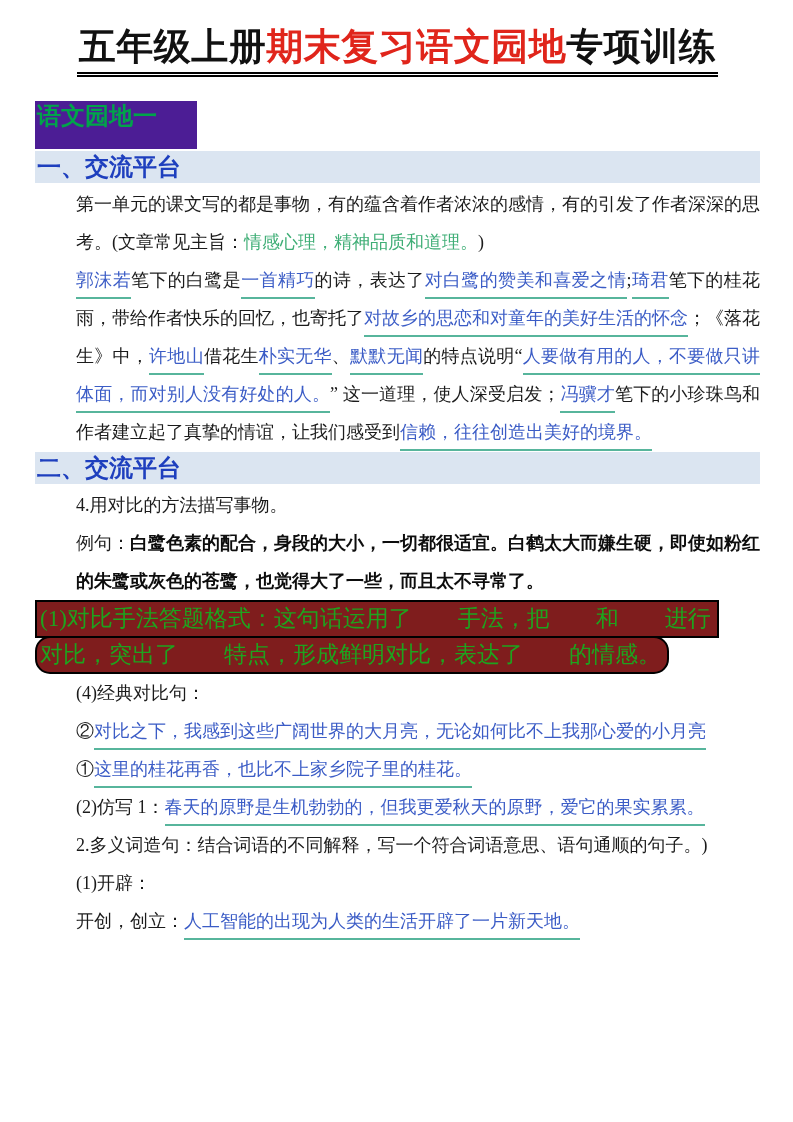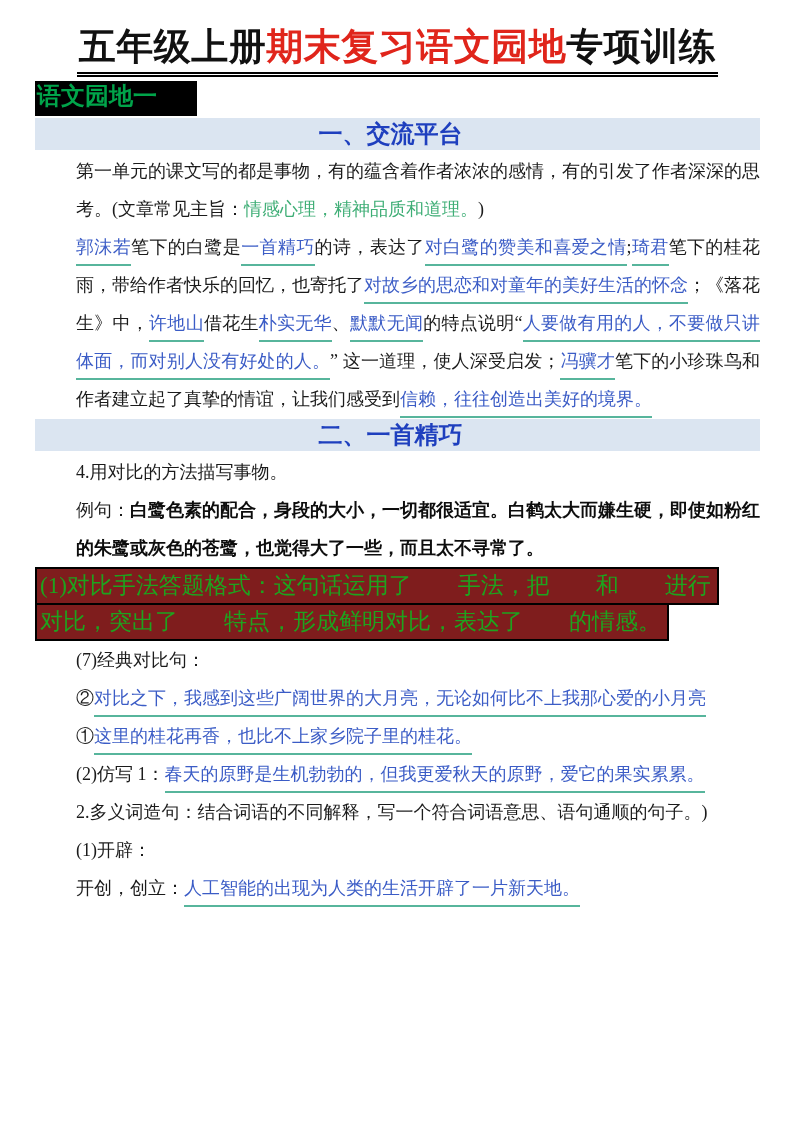--- a/index.html
+++ b/index.html
@@ -14,55 +14,54 @@
     font-family: "Liberation Serif", serif;
     color: #1b1b1b;
   }
   .page {
     padding: 24px 33px 0 35px;
     box-sizing: border-box;
   }
   
   .title-wrap {
     text-align: center;
-    margin-bottom: 4px;
+    margin-bottom: 24px;
   }
   .title-inner {
     display: inline-block;
     font-size: 37px;
     font-weight: bold;
     letter-spacing: 0.5px;
     line-height: 1.25;
     border-bottom: 5px double #000000;
     padding: 0 2px 2px 2px;
     white-space: nowrap;
   }
   .seg-black { color: #111111; }
   .seg-red   { color: #e0251b; }
   
   .badge {
     display: inline-block;
     font-size: 24px;
     font-weight: bold;
     color: #00a44a;
-    background: #000000;
+    background: #4c1d95;
     line-height: 31px;
-    padding: 0 40px 4px 2px;
+    padding: 0 40px 17px 2px;
     margin-bottom: 1px;
   }
   
   .sec-header {
     font-size: 24px;
     font-weight: bold;
     color: #1e3fbe;
     background: #dbe5f1;
     line-height: 32px;
     padding: 0 16px 0 2px;
     margin: 1px 0 2px 0;
-    text-align: center;
   }
   
   .para {
     font-size: 18px;
     line-height: 38px;
     text-align: justify;
     margin-left: 41px;
   }
   .run-plain { color: #1b1b1b; }
   .run-bold  { color: #0d0d0d; font-weight: bold; font-family: "Liberation Sans", sans-serif; }
@@ -80,42 +79,43 @@
     display: inline-block;
     background: #7f1d1d;
     border: 2px solid #000000;
     color: #1ea31e;
     font-size: 23px;
     line-height: 34px;
     padding: 0 6px 0 3px;
   }
   .hl-follow .hl-span {
     margin-top: -2px;
+    border-radius: 15px;
   }
 </style>
 </head>
 <body>
 
 <div class="page">
   <div class="title-wrap">
     <div class="title-inner"><span class="seg-black">五年级上册</span><span class="seg-red">期末复习语文园地</span><span class="seg-black">专项训练</span></div>
   </div>
   <div>
     <span class="badge">语文园地一</span>
   </div>
   <div>
       <div class="sec-header">一、交流平台</div>
       <div class="para"><span class="run-plain">第一单元的课文写的都是事物，有的蕴含着作者浓浓的感情，有的引发了作者深深的思考。(文章常见主旨：</span><span class="run-green">情感心理，精神品质和道理。</span><span class="run-plain">)</span></div>
       <div class="para"><span class="run-link">郭沫若</span><span class="run-plain">笔下的白鹭是</span><span class="run-link">一首精巧</span><span class="run-plain">的诗，表达了</span><span class="run-link">对白鹭的赞美和喜爱之情</span><span class="run-plain">;</span><span class="run-link">琦君</span><span class="run-plain">笔下的桂花雨，带给作者快乐的回忆，也寄托了</span><span class="run-link">对故乡的思恋和对童年的美好生活的怀念</span><span class="run-plain">；《落花生》中，</span><span class="run-link">许地山</span><span class="run-plain">借花生</span><span class="run-link">朴实无华</span><span class="run-plain">、</span><span class="run-link">默默无闻</span><span class="run-plain">的特点说明“</span><span class="run-link">人要做有用的人，不要做只讲体面，而对别人没有好处的人。</span><span class="run-plain">” 这一道理，使人深受启发；</span><span class="run-link">冯骥才</span><span class="run-plain">笔下的小珍珠鸟和作者建立起了真挚的情谊，让我们感受到</span><span class="run-link">信赖，往往创造出美好的境界。</span></div>
-      <div class="sec-header">二、一首精巧</div>
+      <div class="sec-header">二、交流平台</div>
       <div class="para"><span class="run-plain">4.用对比的方法描写事物。</span></div>
       <div class="para"><span class="run-plain">例句：</span><span class="run-bold">白鹭色素的配合，身段的大小，一切都很适宜。白鹤太大而嫌生硬，即使如粉红的朱鹭或灰色的苍鹭，也觉得大了一些，而且太不寻常了。</span></div>
       <div class="hl-line"><span class="hl-span">(1)对比手法答题格式：这句话运用了　　手法，把　　和　　进行</span></div>
       <div class="hl-line hl-follow"><span class="hl-span">对比，突出了　　特点，形成鲜明对比，表达了　　的情感。</span></div>
-      <div class="para"><span class="run-plain">(7)经典对比句：</span></div>
+      <div class="para"><span class="run-plain">(4)经典对比句：</span></div>
       <div class="para"><span class="run-plain">②</span><span class="run-link">对比之下，我感到这些广阔世界的大月亮，无论如何比不上我那心爱的小月亮</span></div>
       <div class="para"><span class="run-plain">①</span><span class="run-link">这里的桂花再香，也比不上家乡院子里的桂花。</span></div>
       <div class="para"><span class="run-plain">(2)仿写 1：</span><span class="run-link">春天的原野是生机勃勃的，但我更爱秋天的原野，爱它的果实累累。</span></div>
       <div class="para"><span class="run-plain">2.多义词造句：结合词语的不同解释，写一个符合词语意思、语句通顺的句子。)</span></div>
       <div class="para"><span class="run-plain">(1)开辟：</span></div>
       <div class="para"><span class="run-plain">开创，创立：</span><span class="run-link">人工智能的出现为人类的生活开辟了一片新天地。</span></div>
     </div>
 </div>
 
 </body></html>

